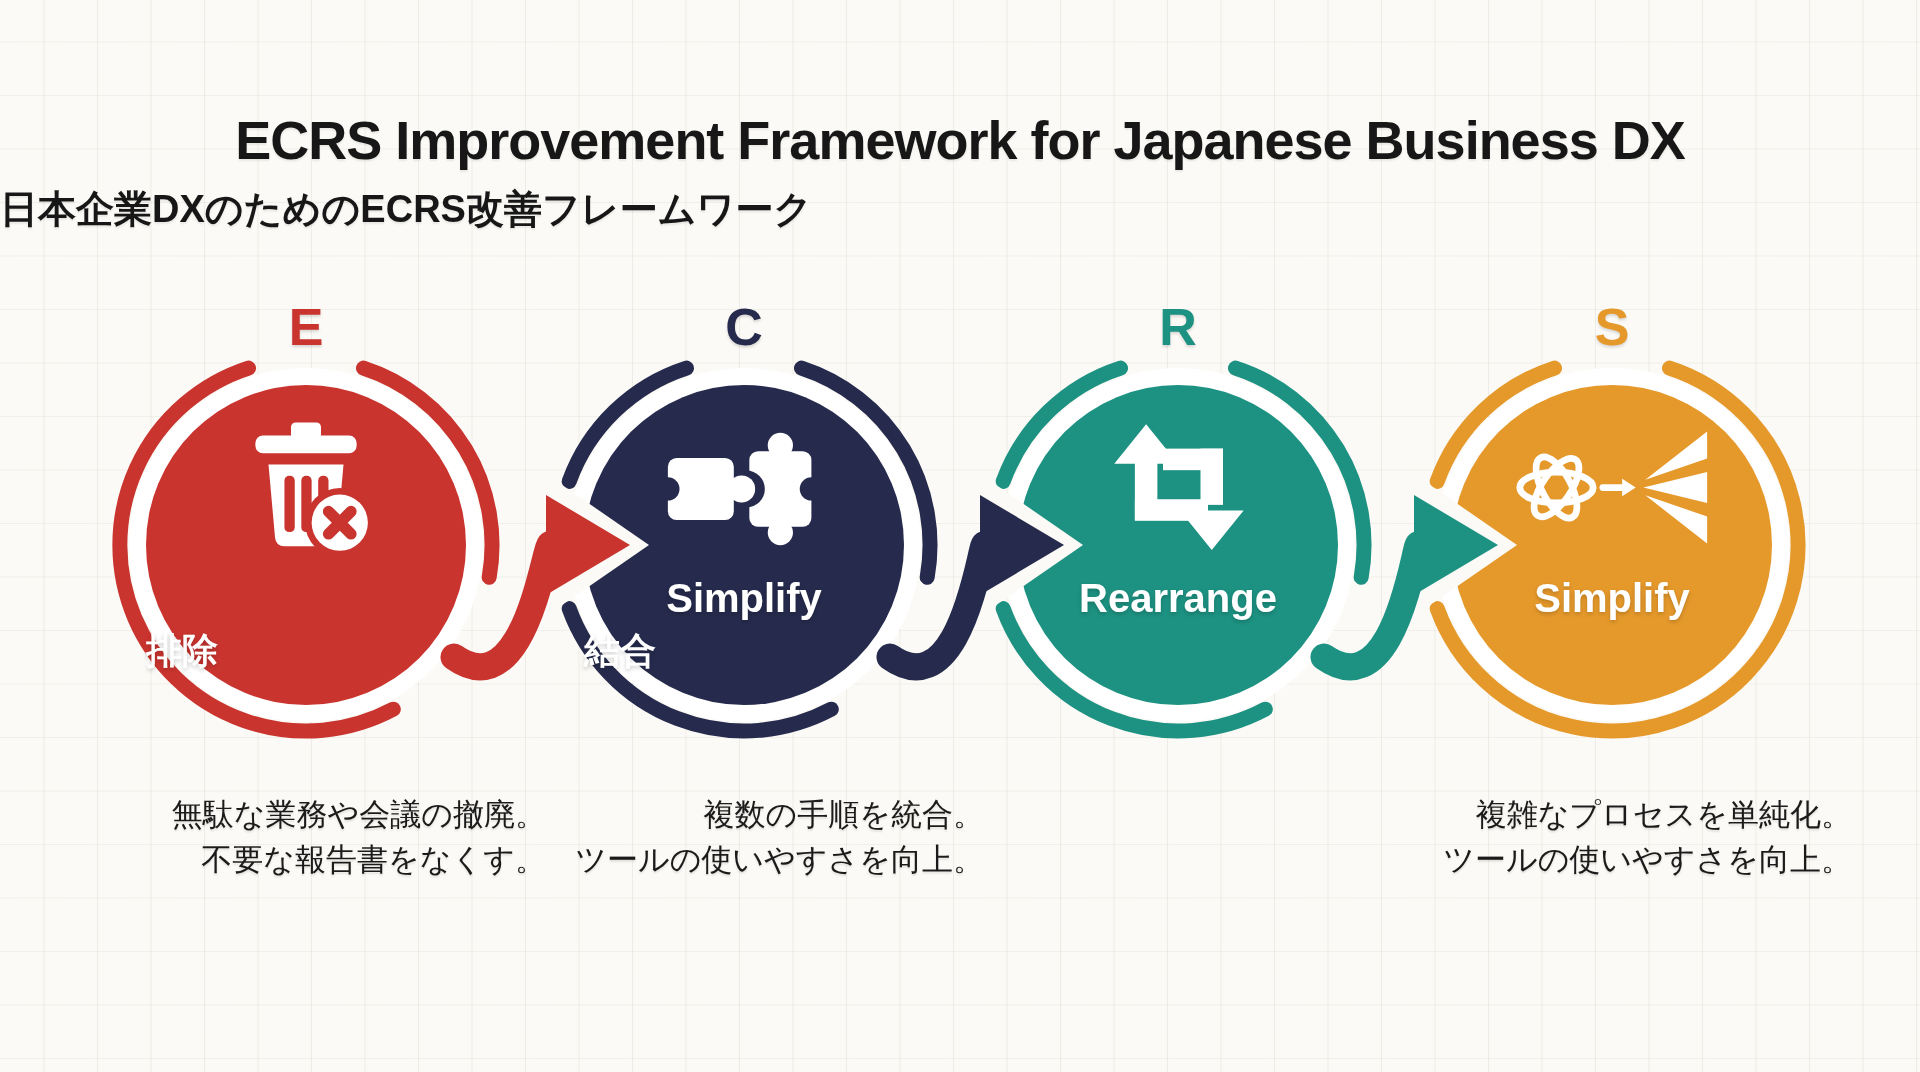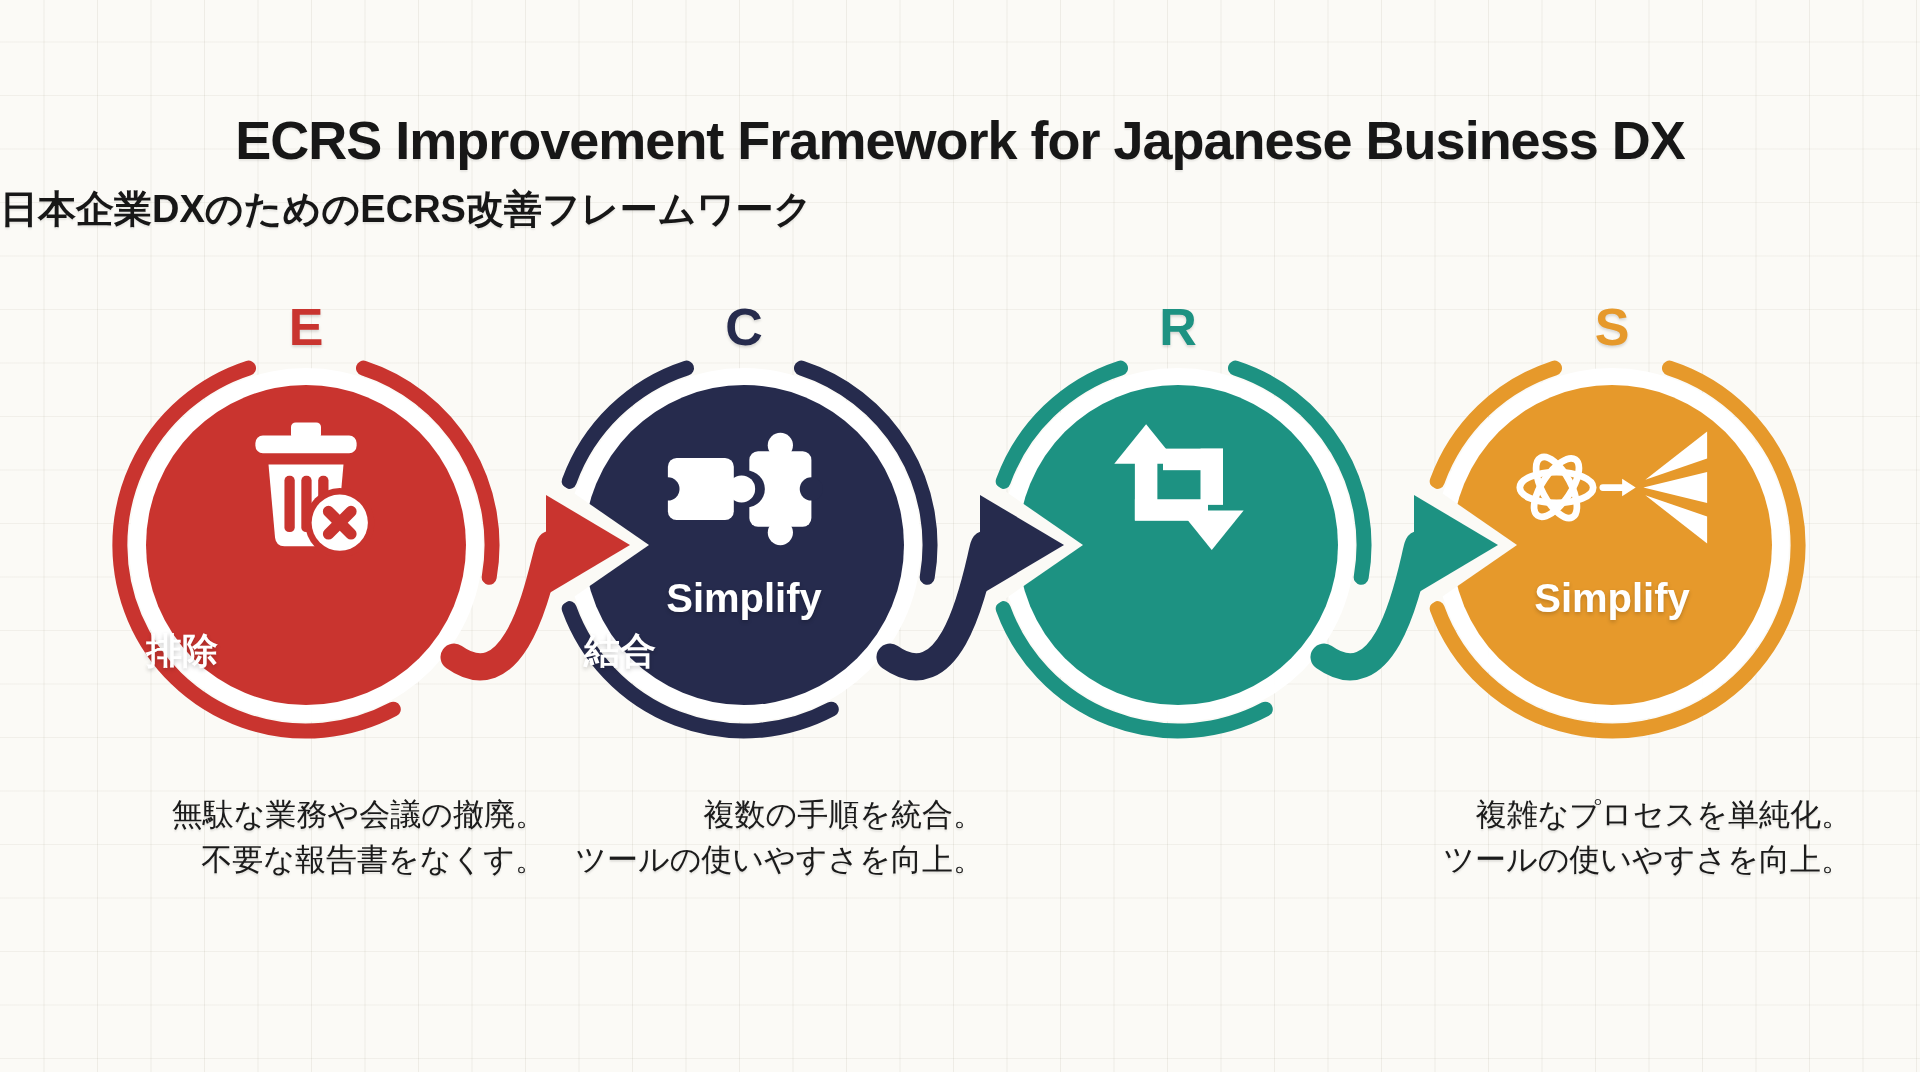--- a/index.html
+++ b/index.html
@@ -125,20 +125,21 @@
       <div class="icon-box">
           <svg width="150" height="150" viewBox="0 0 160 160">
     <rect x="34" y="48" width="24" height="66" fill="#fff"></rect>
     <polygon points="46,12 12,54 80,54" fill="#fff"></polygon>
     <rect x="34" y="92" width="78" height="23" fill="#fff"></rect>
     <rect x="104" y="38" width="24" height="60" fill="#fff"></rect>
     <rect x="64" y="38" width="64" height="23" fill="#fff"></rect>
     <polygon points="116,146 82,104 150,104" fill="#fff"></polygon>
   </svg>
         </div>
+      <div class="ename">Rearrange</div>
     </div>
   </div>
 
   <div class="step" style="left: 1392px; --accent: #e6992b;">
     <div class="letter">S</div>
     <svg class="ring" viewBox="0 0 420 420">
         <path d="M267.5,33.1 A186,186 0 1 1 35.2,273.6" fill="none" stroke="#e6992b" stroke-width="15" stroke-linecap="round"></path>
         <path d="M35.2,146.4 A186,186 0 0 1 152.5,33.1" fill="none" stroke="#e6992b" stroke-width="15" stroke-linecap="round"></path>
       </svg>
     <div class="circle">

